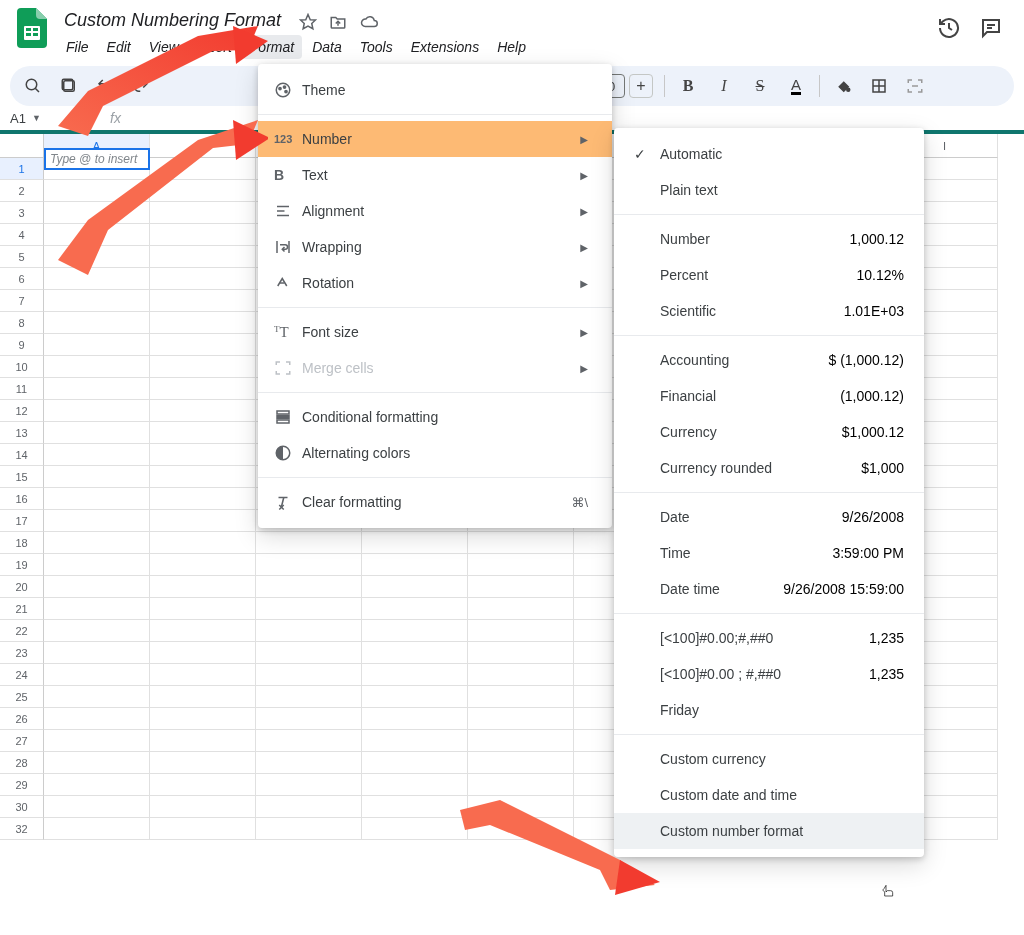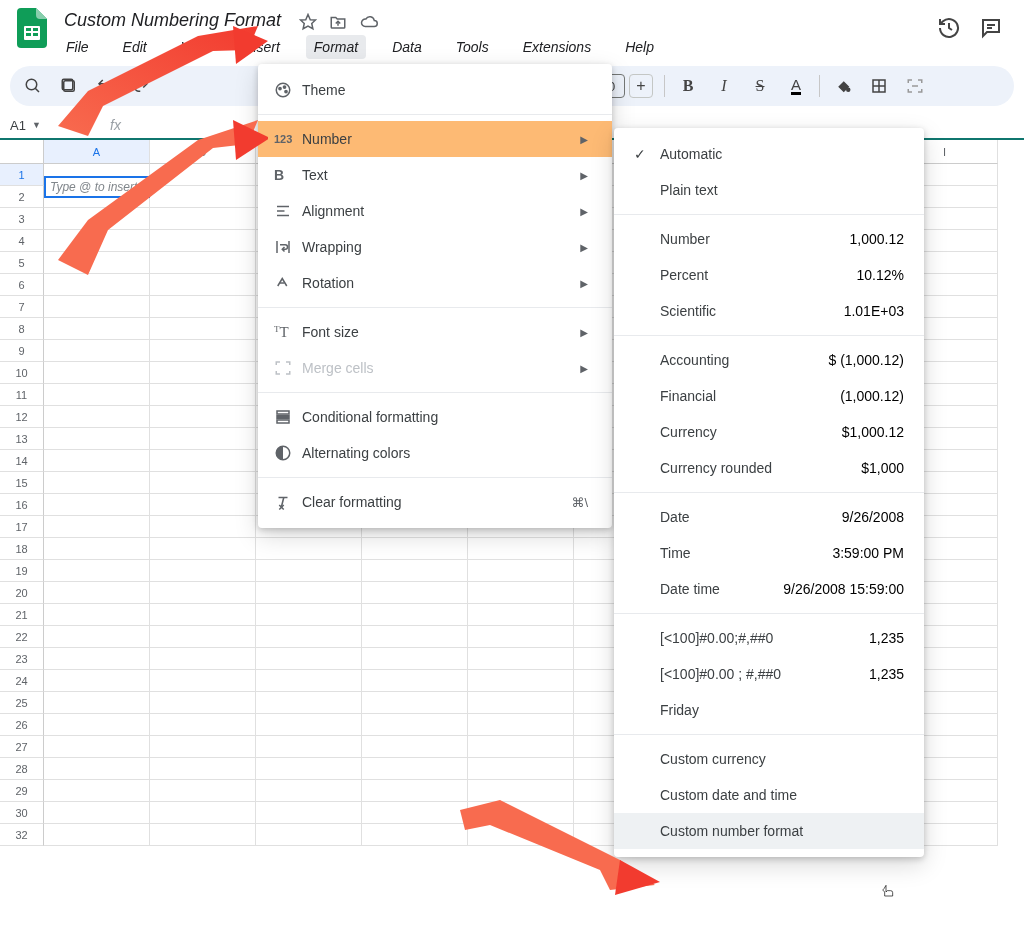--- a/index.html
+++ b/index.html
@@ -24,54 +24,54 @@
   .logo {
     width: 40px; height: 40px;
     display: flex; align-items: center; justify-content: center;
   }
   .title-area { margin-left: 6px; flex: 1; }
   .doc-title {
     font-size: 18px; color: #202124; padding: 2px 6px;
     display: inline-block;
   }
   .title-icons { display: inline-flex; gap: 12px; margin-left: 8px; color: #5f6368; vertical-align: middle;}
-  .menubar { display: flex; gap: 18px; margin-top: 2px; font-size: 14px; color: #202124;}
+  .menubar { display: flex; gap: 2px; margin-top: 2px; font-size: 14px; color: #202124;}
   .menubar-item { padding: 4px 8px; border-radius: 4px; cursor: pointer;}
   .menubar-item.active { background: #e8eaed; }
   .header-right { display: flex; gap: 18px; align-items: center; padding-top:8px; color:#444;}
   .toolbar {
     margin: 6px 10px 0 10px;
     background: #edf2fa;
     border-radius: 24px;
     height: 40px;
     display: flex;
     align-items: center;
     padding: 0 10px;
     gap: 10px;
     color: #444;
     font-size: 14px;
   }
   .toolbar-sep { width:1px; height:22px; background:#c7c7c7; }
   .toolbar .btn { width:26px; height:26px; display:flex; align-items:center; justify-content:center; border-radius:4px; }
   .fontsize-box { display:flex; align-items:center; border:1px solid transparent;}
   .fontsize-box .minus,.fontsize-box .plus{width:24px;height:24px;display:flex;align-items:center;justify-content:center;border:1px solid #c4c7c5;border-radius:4px; font-size:16px; color:#444;}
   .fontsize-box .val{width:34px;height:24px;border:1px solid #747775;border-radius:4px;margin:0 4px;display:flex;align-items:center;justify-content:center;font-size:13px;}
-  .namebox-row { display:flex; align-items:center; height:28px; border-bottom:2px solid #0f766e; margin-top:6px;}
+  .namebox-row { display:flex; align-items:center; height:28px; border-bottom:4px solid #0f766e; }
   .namebox { width:50px; padding-left:10px; font-size:13px; display:flex; align-items:center; gap:6px;}
   .fx { margin-left:60px; color:#9aa0a6; font-style:italic;}
   .sheet { position: relative; }
   .col-headers { display:flex; margin-left:44px; }
   .col-header { width:106px; height:24px; border-right:1px solid #e0e0e0; border-bottom:1px solid #ccc; display:flex; align-items:center; justify-content:center; font-size:11px; color:#5f6368; background:#fff;}
   .col-header.first-sel { color:#1a73e8; background:#e8f0fe;}
   .rows { }
   .row { display:flex; height:22px; }
   .row-header { width:44px; border-right:1px solid #ccc; border-bottom:1px solid #e0e0e0; display:flex;align-items:center;justify-content:center;font-size:11px;color:#5f6368;}
   .row-header.first-sel{ color:#1a73e8; background:#e8f0fe;}
   .cell { width:106px; height:22px; border-right:1px solid #e0e0e0; border-bottom:1px solid #e0e0e0;}
-  .active-cell { position:absolute; left:44px; top:36px; width:106px; height:22px; border:2px solid #1a73e8; background:#fff; font-size:12px; font-style:italic; color:#80868b; padding:2px 4px; display:flex; align-items:center;}
+  .active-cell { position:absolute; left:44px; top:14px; width:106px; height:22px; border:2px solid #1a73e8; background:#fff; font-size:12px; font-style:italic; color:#80868b; padding:2px 4px; display:flex; align-items:center;}
   .corner { position:absolute; left:0; top:0; width:44px; height:24px; border-right:1px solid #ccc; border-bottom:1px solid #ccc;}
   
   .format-menu {
     position:absolute; left:258px; top:64px; width:354px;
     background:#fff; border-radius:4px;
     box-shadow: 0 2px 6px rgba(0,0,0,0.2), 0 8px 24px rgba(0,0,0,0.15);
     padding: 8px 0; z-index: 20;
     font-size:14px; color:#3c4043;
   }
   .menu-item { display:flex; align-items:center; height:36px; padding:0 24px 0 16px; cursor:pointer; }

